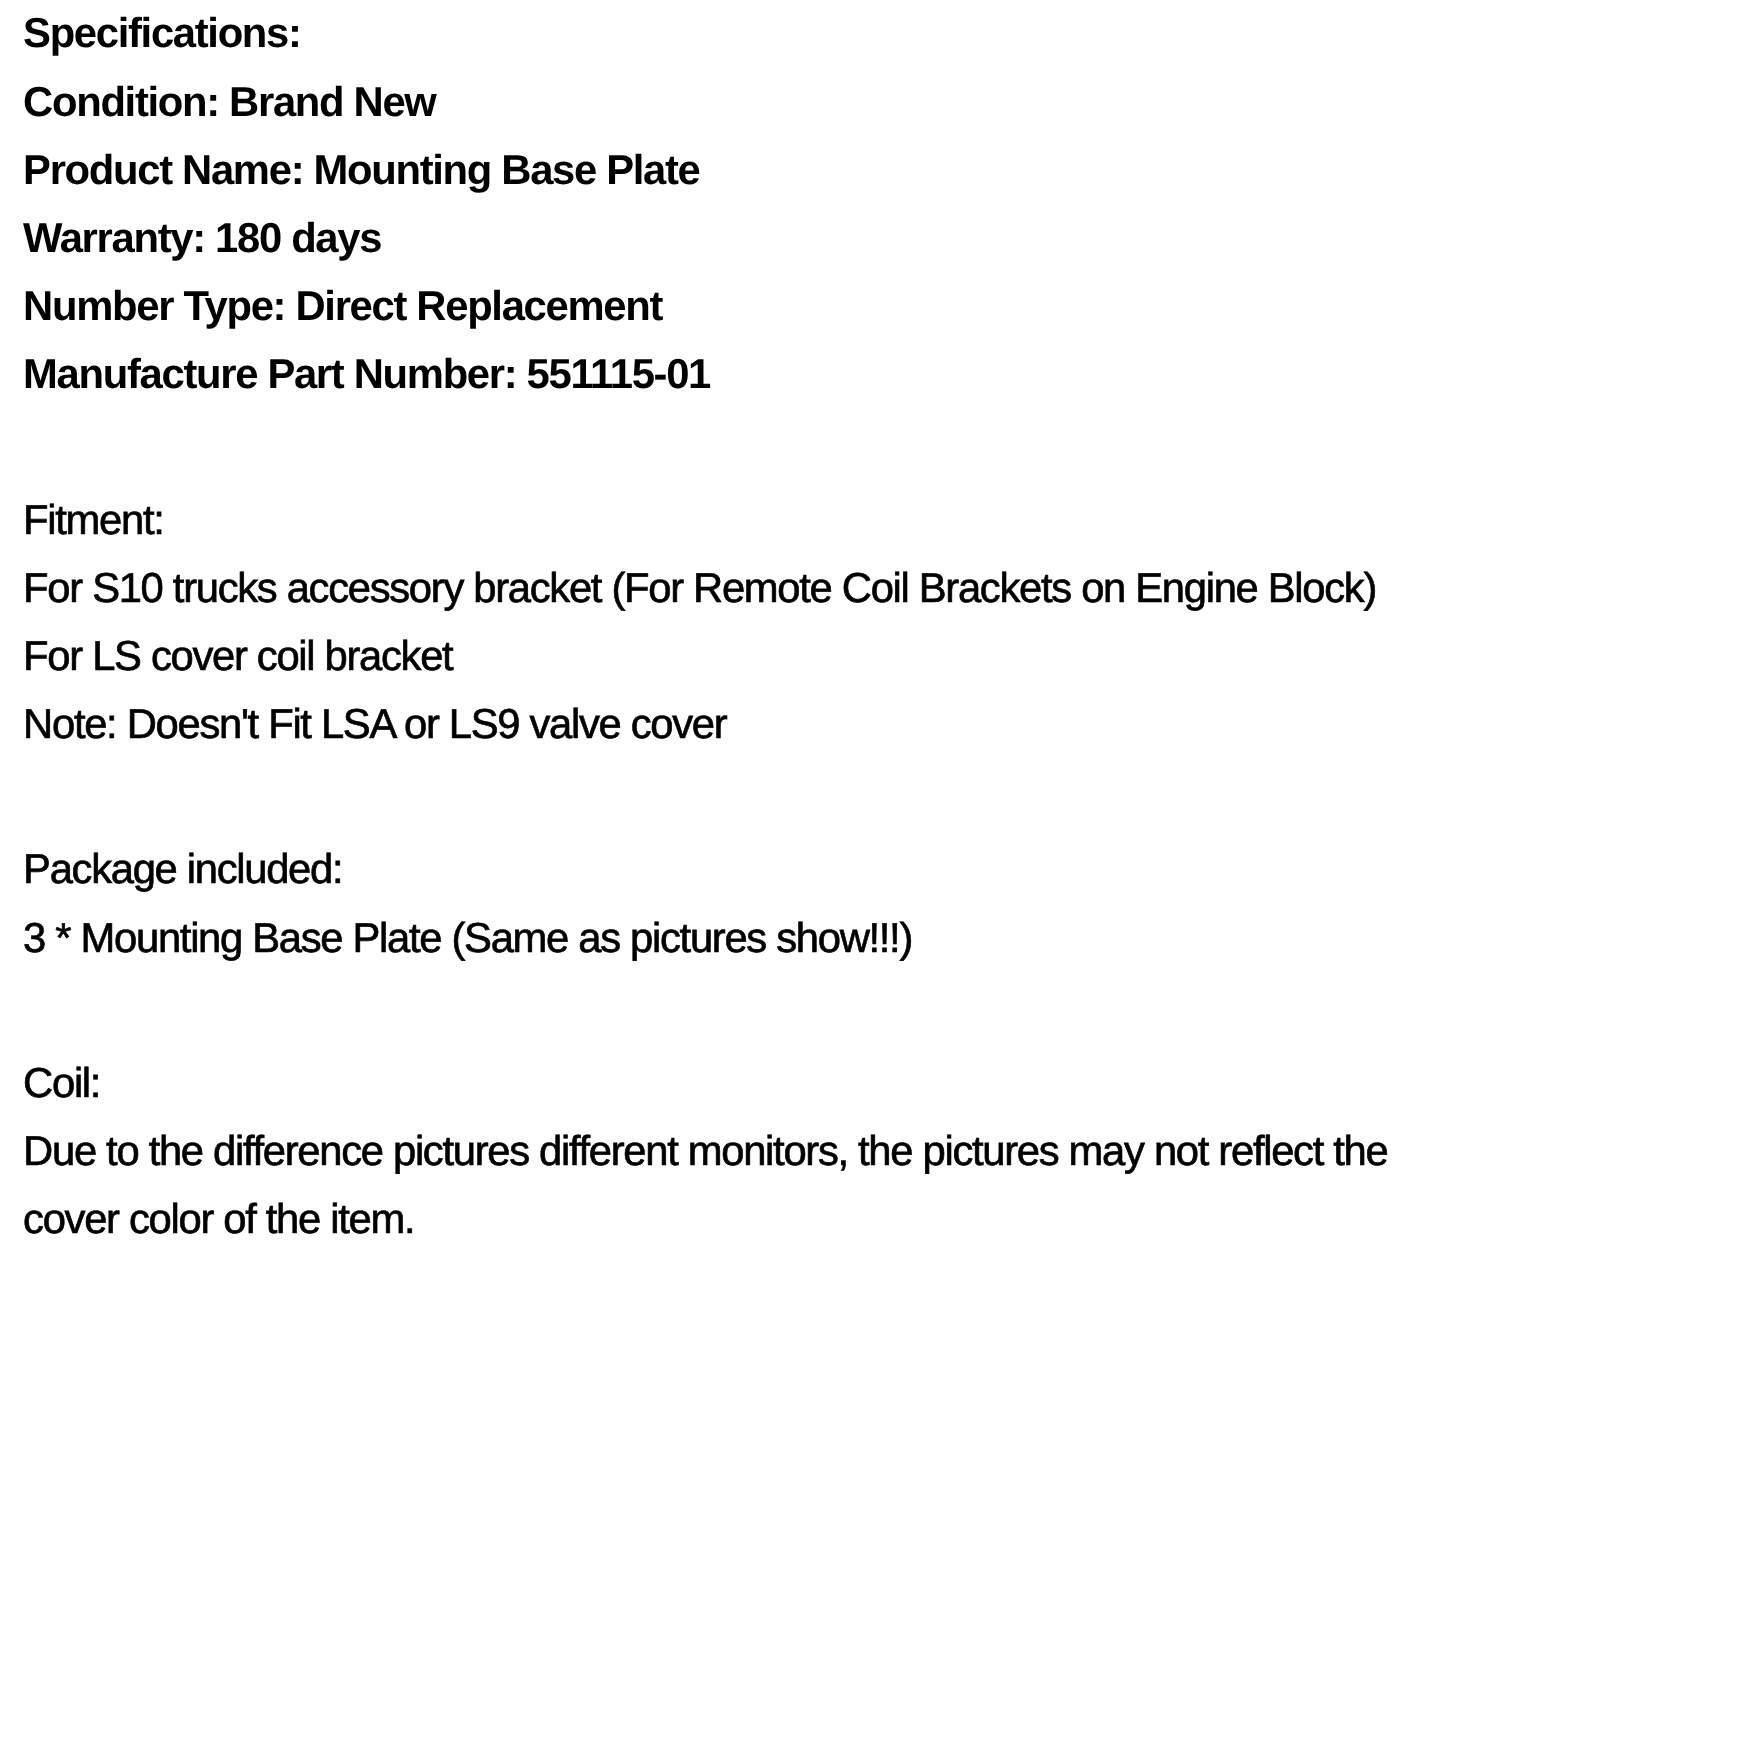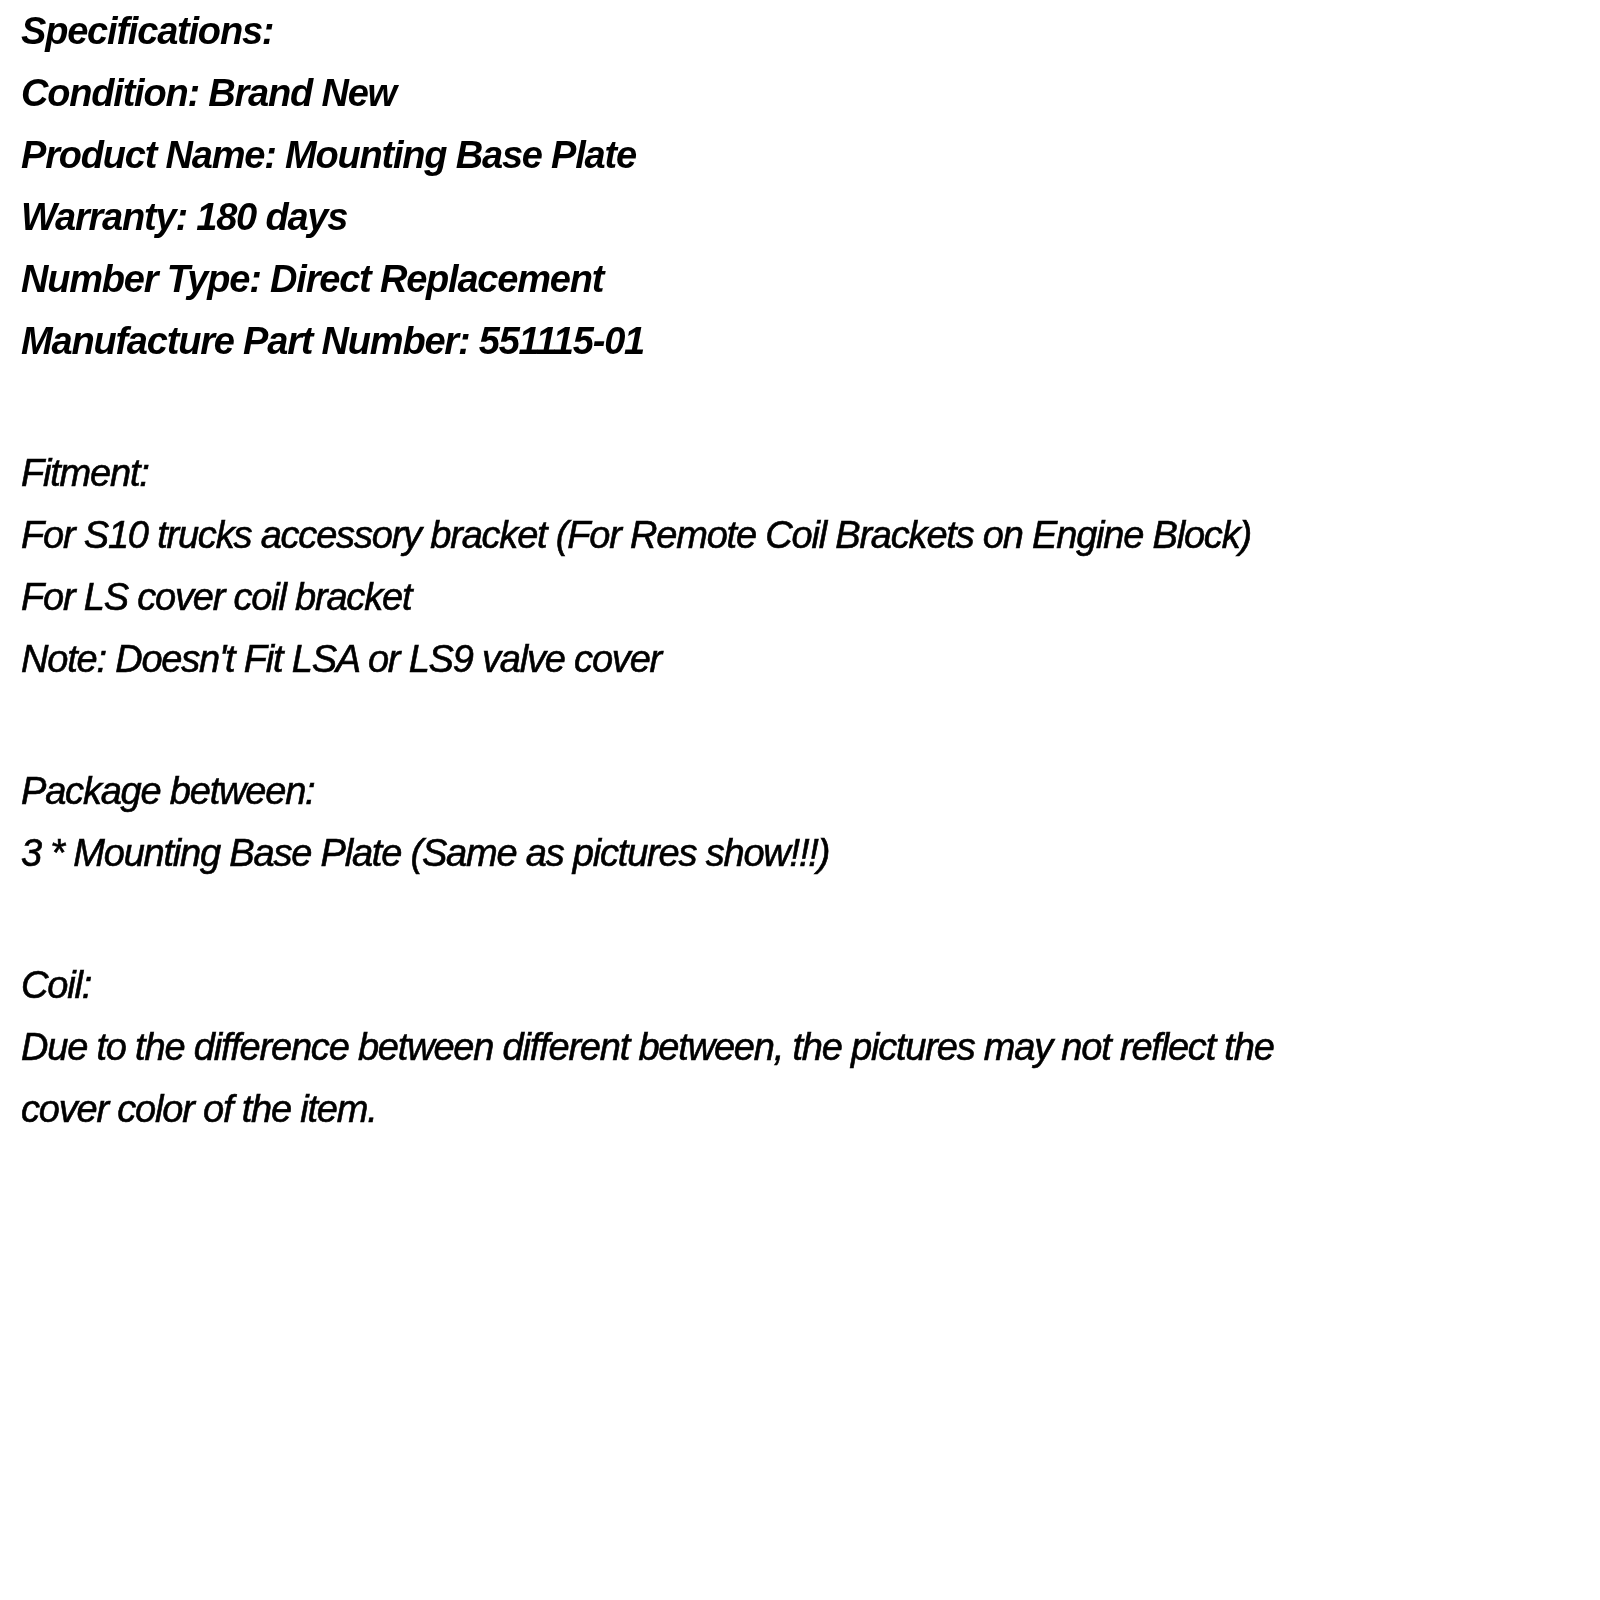--- a/index.html
+++ b/index.html
@@ -16,21 +16,20 @@
     height: 1600px;
     padding: 0 0 0 21px;
     font-family: "Liberation Sans", "DejaVu Sans", sans-serif;
     color: #000000;
     font-size: 38px;
     letter-spacing: -1.2px;
   }
   section.block {
     margin: 0 0 70px 0;
     padding: 0;
-    font-style: italic;
   }
   section.block.bold .line {
     font-weight: 700;
   }
   section.block.medium .line {
     font-weight: 400;
     -webkit-text-stroke: 0.6px #000000;
   }
   .line {
     line-height: 62px;
@@ -50,21 +49,21 @@
       <div class="line" data-name="text-line">Number Type: Direct Replacement</div>
       <div class="line" data-name="text-line">Manufacture Part Number: 551115-01</div>
     </section>
     <section class="block medium" data-name="section-fitment">
       <div class="line" data-name="text-line">Fitment:</div>
       <div class="line" data-name="text-line">For S10 trucks accessory bracket (For Remote Coil Brackets on Engine Block)</div>
       <div class="line" data-name="text-line">For LS cover coil bracket</div>
       <div class="line" data-name="text-line">Note: Doesn't Fit LSA or LS9 valve cover</div>
     </section>
     <section class="block medium" data-name="section-package-included">
-      <div class="line" data-name="text-line">Package between:</div>
+      <div class="line" data-name="text-line">Package included:</div>
       <div class="line" data-name="text-line">3 * Mounting Base Plate (Same as pictures show!!!)</div>
     </section>
     <section class="block medium" data-name="section-note">
       <div class="line" data-name="text-line">Coil:</div>
-      <div class="line" data-name="text-line">Due to the difference between different between, the pictures may not reflect the</div>
+      <div class="line" data-name="text-line">Due to the difference pictures different monitors, the pictures may not reflect the</div>
       <div class="line" data-name="text-line">cover color of the item.</div>
     </section>
   </main>
 
 </body></html>

